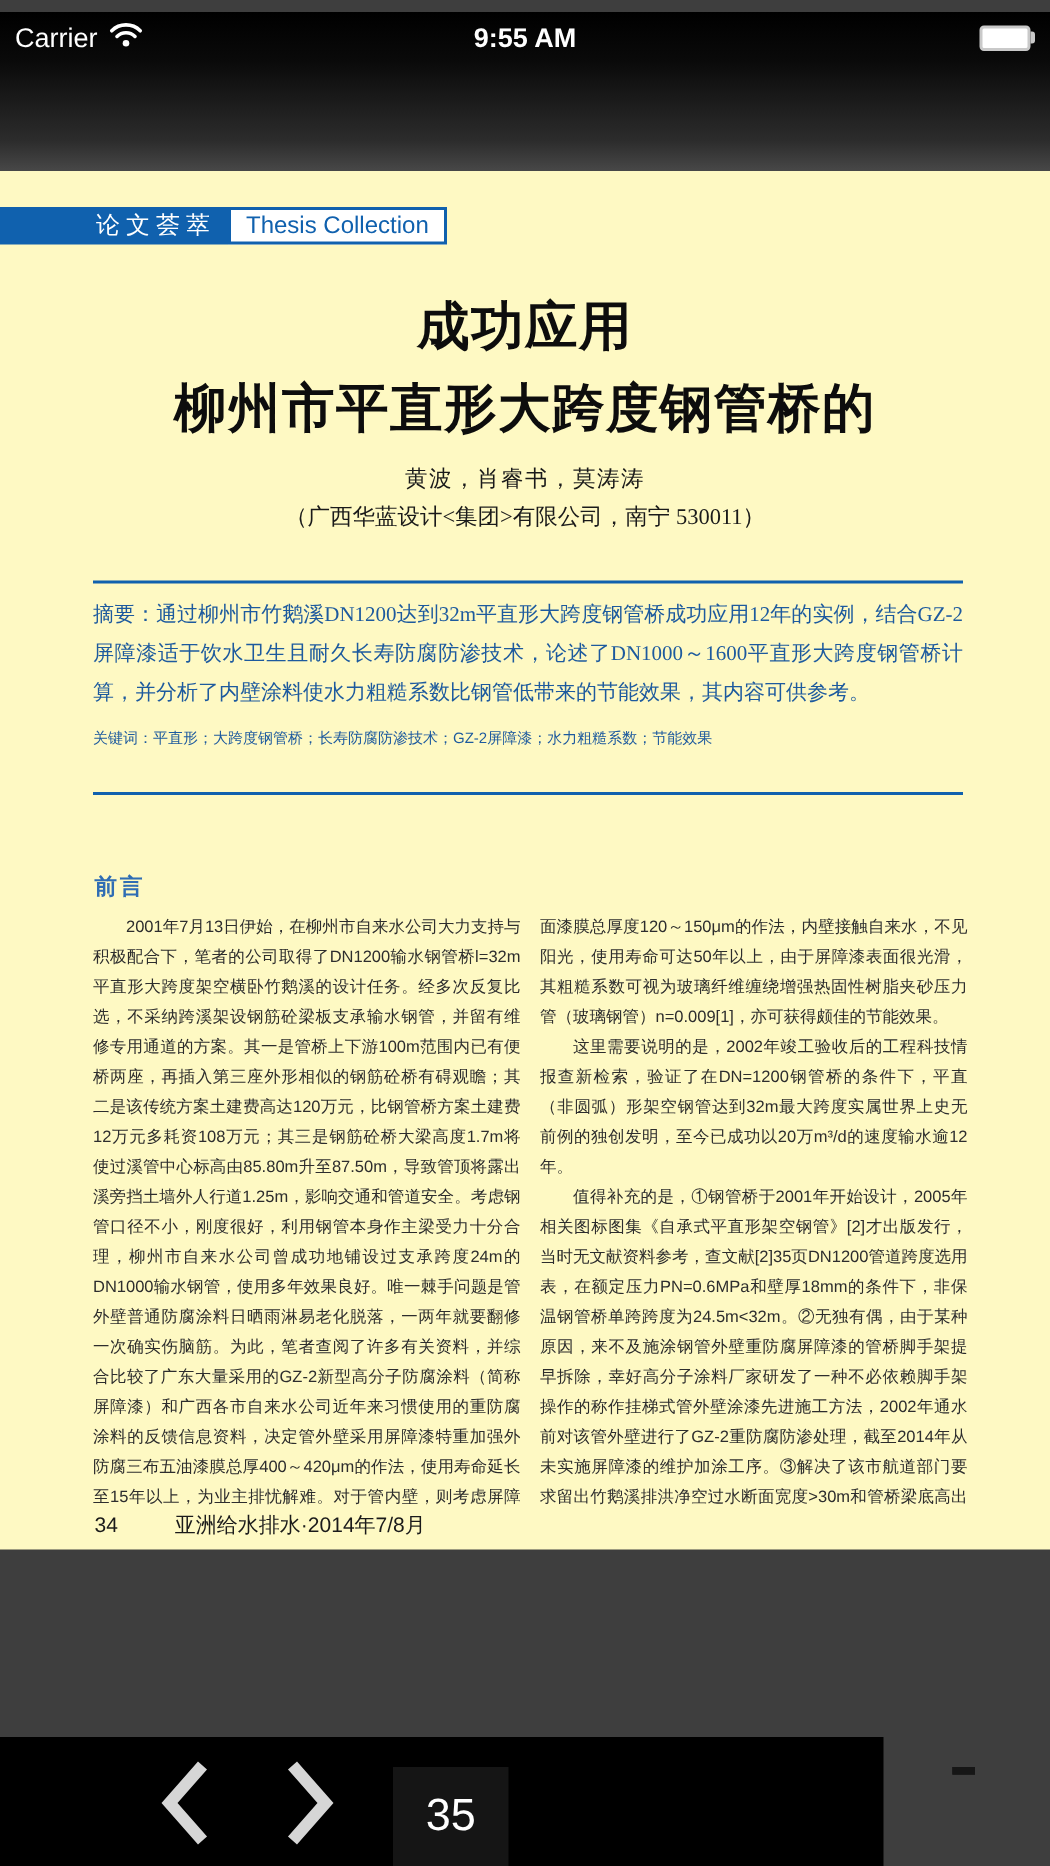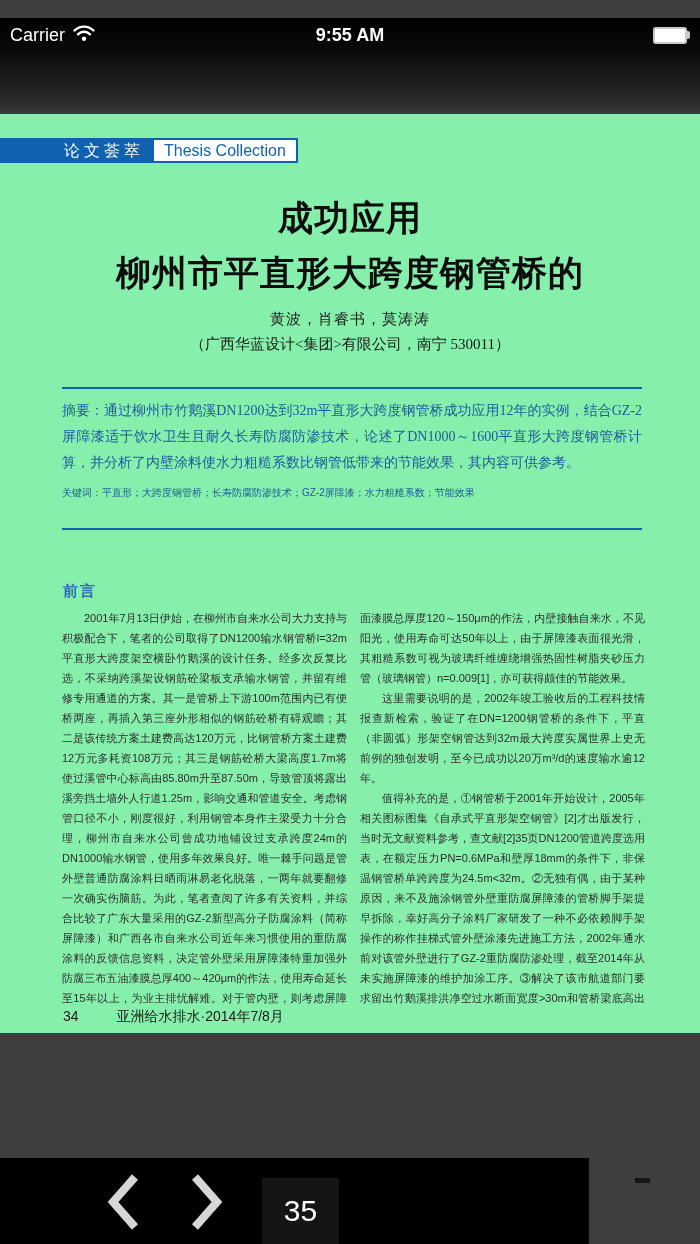--- a/index.html
+++ b/index.html
@@ -5,21 +5,21 @@
   * { margin:0; padding:0; box-sizing:border-box; }
   html,body { background:#222; }
   .screen {
     position:relative; width:700px; height:1244px; overflow:hidden;
     background:#3e3e3e; font-family:"Liberation Sans", sans-serif;
     margin:0 auto;
   }
 
   
   .app-header {
-    position:absolute; top:18px; left:0; width:700px; height:112px;
+    position:absolute; top:8px; left:0; width:700px; height:112px;
     background:linear-gradient(180deg,#000 0%,#0a0a0a 30%,#2c2c2c 78%,#4d4d4d 100%);
     border-bottom:2px solid #2a2a2a;
   }
   .status-bar {
     position:relative; height:32px; display:flex; align-items:center;
     color:#fff; font-size:18px; padding:0 10px;
   }
   .carrier { margin-top:2px; }
   .wifi { margin-left:8px; margin-top:4px; }
   .time {
@@ -38,21 +38,21 @@
   }
   .back-arrow {
     width:64px; height:46px; background:#fff;
     clip-path:polygon(0% 50%, 42% 0%, 42% 31%, 100% 31%, 100% 69%, 42% 69%, 42% 100%);
     filter:drop-shadow(1px 2px 1px rgba(0,0,0,.6));
   }
 
   
   .doc-page {
     position:absolute; top:114px; left:0; width:700px; height:919px;
-    background:#86efac; color:#1c1c1c;
+    background:#fef9c3; color:#1c1c1c;
   }
   .badge-row { position:absolute; top:24px; left:0; height:25px; display:flex; }
   .badge-cn {
     width:152px; height:25px; background:#1061ae; color:#fff;
     font-size:16px; letter-spacing:4px; text-align:right;
     line-height:25px; padding-right:8px;
   }
   .badge-en {
     height:25px; border:2px solid #1061ae; color:#1061ae; background:#fff;
     font-size:16px; line-height:21px; padding:0 10px;

